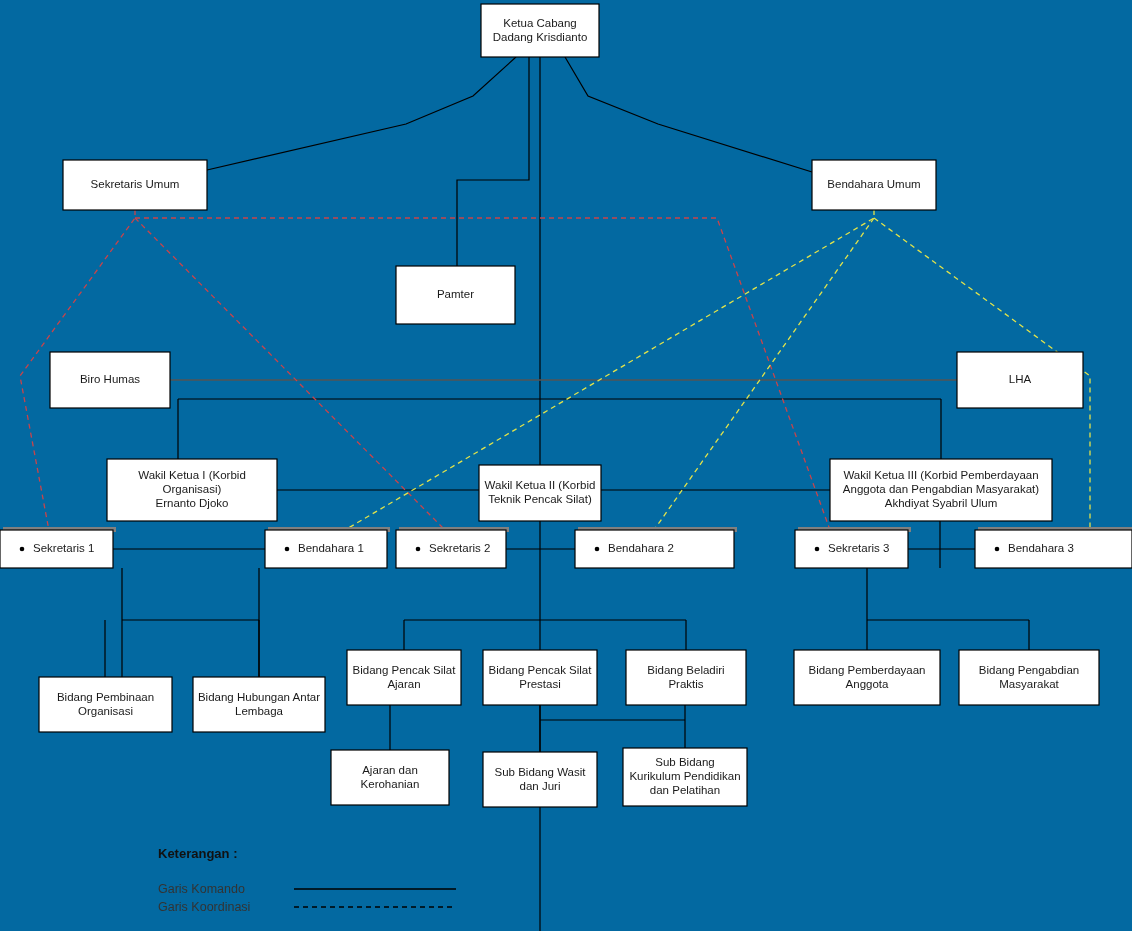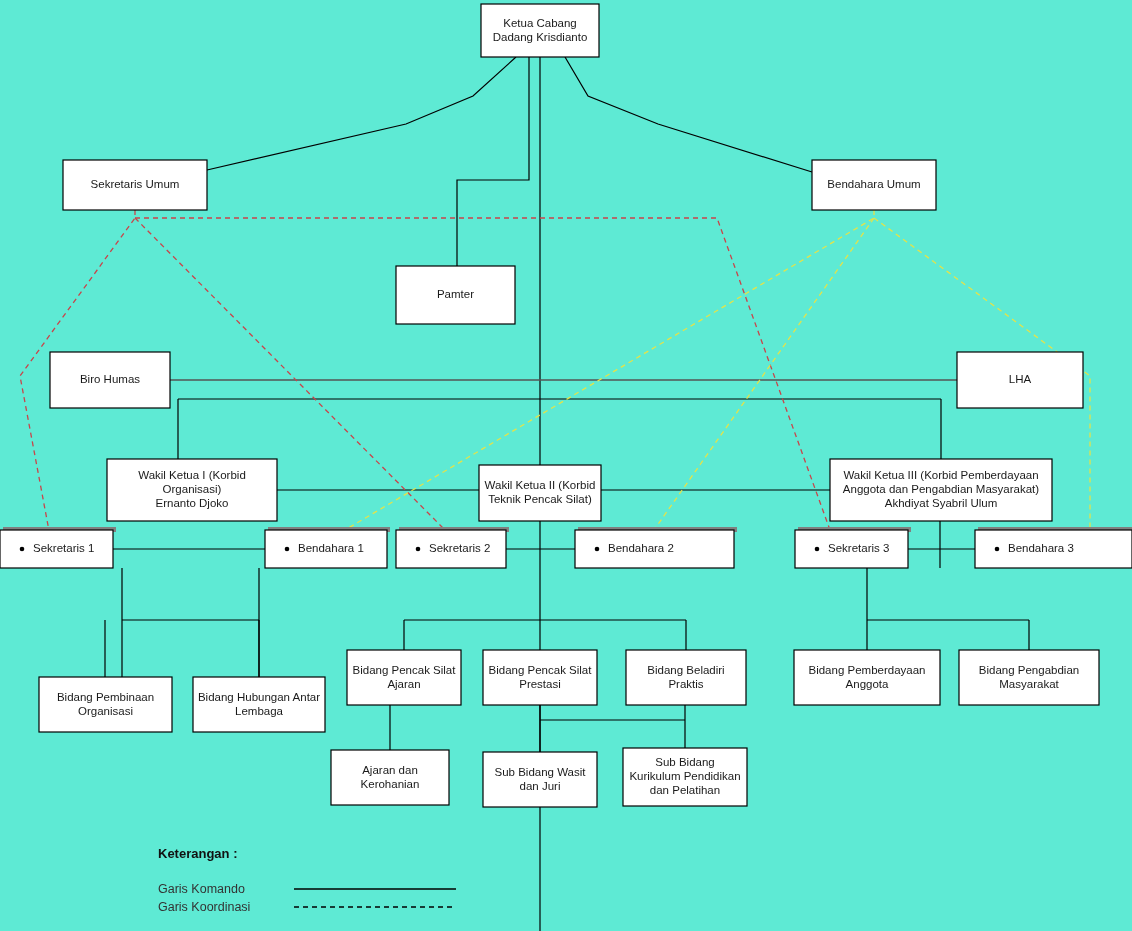--- a/index.html
+++ b/index.html
@@ -4,21 +4,21 @@
 <style>
   html, body {
     margin: 0;
     padding: 0;
     background: #ffffff;
   }
   #chart-root {
     position: relative;
     width: 1132px;
     height: 931px;
-    background: #5eead4;
+    background: #0369a1;
     font-family: "Liberation Sans", sans-serif;
     overflow: hidden;
   }
   svg#org-svg {
     position: absolute;
     left: 0;
     top: 0;
     width: 1132px;
     height: 931px;
   }

